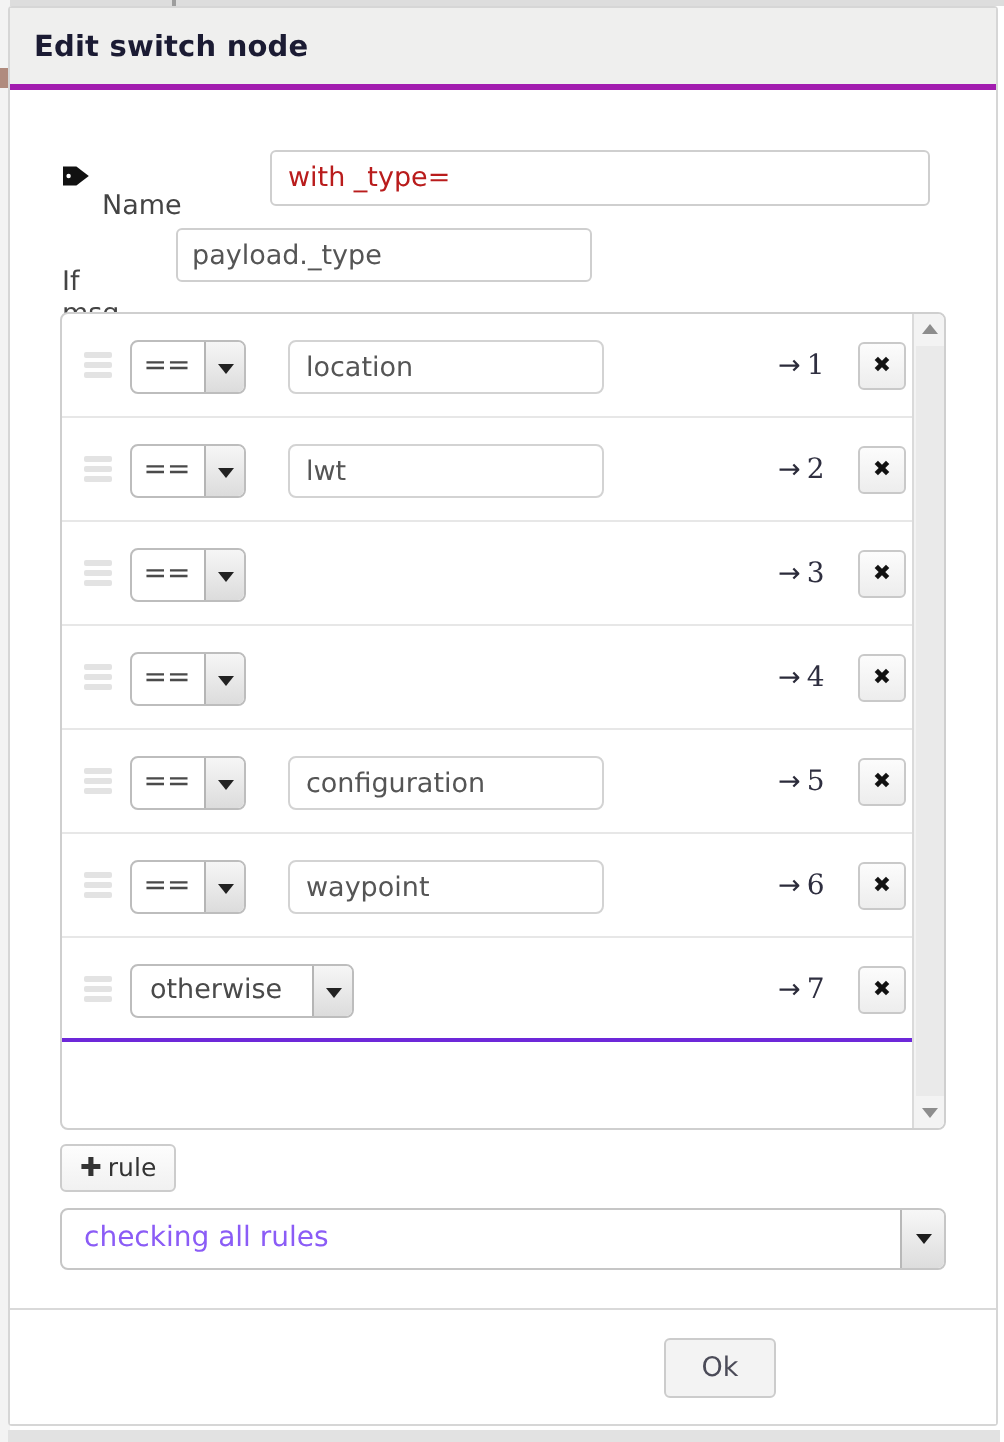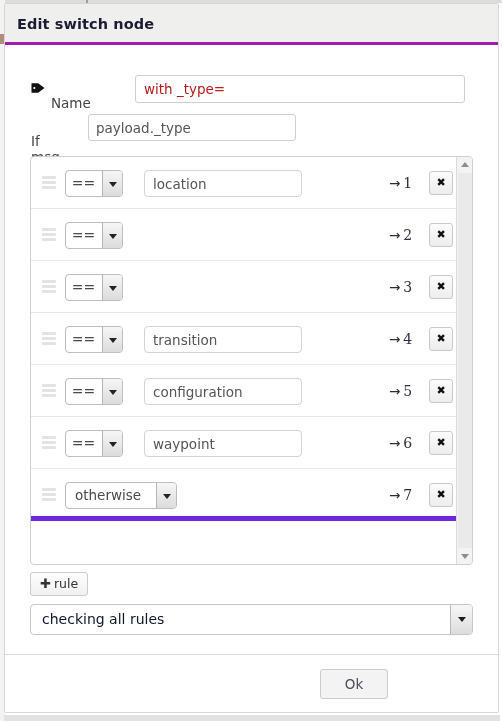--- a/index.html
+++ b/index.html
@@ -150,21 +150,21 @@
     position: absolute;
     left: 0; top: 0;
     width: 427px;
     height: 407px;
   }
   .rule-row {
     position: relative;
     height: 52px;
     border-bottom: 1px solid #e7e7e7;
   }
-  .rule-row:last-of-type { border-bottom: 5px solid #6d28d9; }
+  .rule-row:last-of-type { border-bottom: 2px solid #6d28d9; }
 
   .drag-handle {
     position: absolute;
     left: 11px; top: 19px;
     width: 14px; height: 12px;
   }
   .drag-handle span {
     display: block;
     height: 3px;
     background: #e3e3e3;
@@ -320,21 +320,21 @@
     width: 443px; height: 31px;
     border: 1px solid #c6c6c6;
     border-radius: 4px;
     background: #ffffff;
   }
   .mode-select-text {
     position: absolute;
     left: 11px; top: 0;
     height: 29px; line-height: 29px;
     font-size: 14px;
-    color: #0f172a;
+    color: #8b5cf6;
   }
   .mode-select-btn {
     position: absolute;
     right: 0; top: 0;
     width: 22px; height: 29px;
     background: linear-gradient(#f7f7f7, #dddddd);
     border-left: 1px solid #b8b8b8;
     border-radius: 0 3px 3px 0;
   }
   .mode-select-btn i {
@@ -359,21 +359,21 @@
     top: 14px;
     height: 30px;
     border: 1px solid #cccccc;
     border-radius: 3px;
     background: #f3f3f3;
     font-family: inherit;
     font-size: 13.5px;
     color: #4b4b58;
     cursor: pointer;
   }
-  .footer-btn.ok { right: 110px; width: 68px; }
+  .footer-btn.ok { right: 110px; width: 56px; }
   .footer-btn.cancel { right: 26px; width: 70px; }
 
   .bottom-shadow {
     position: absolute;
     left: 4px; bottom: 0;
     width: 496px; height: 6px;
     background: #e2e2e2;
   }
 </style>
 </head>
@@ -433,20 +433,21 @@
                 <span></span>
                 <span></span>
                 <span></span>
               </div>
               <div class="op-select">
                 <span class="op-select-text">==</span>
                 <span class="op-select-btn">
                   <i></i>
                 </span>
               </div>
+              <input type="text" class="val-input" value="lwt" style="">
               <div class="out-label"><span class="arrow">→</span><span class="num">2</span></div>
               <button class="del-btn">✖</button>
             </div>
             <div class="rule-row">
               <div class="drag-handle">
                 <span></span>
                 <span></span>
                 <span></span>
               </div>
               <div class="op-select">
@@ -463,21 +464,20 @@
                 <span></span>
                 <span></span>
                 <span></span>
               </div>
               <div class="op-select">
                 <span class="op-select-text">==</span>
                 <span class="op-select-btn">
                   <i></i>
                 </span>
               </div>
-              <input type="text" class="val-input" value="transition" style="">
               <div class="out-label"><span class="arrow">→</span><span class="num">4</span></div>
               <button class="del-btn">✖</button>
             </div>
             <div class="rule-row">
               <div class="drag-handle">
                 <span></span>
                 <span></span>
                 <span></span>
               </div>
               <div class="op-select">

